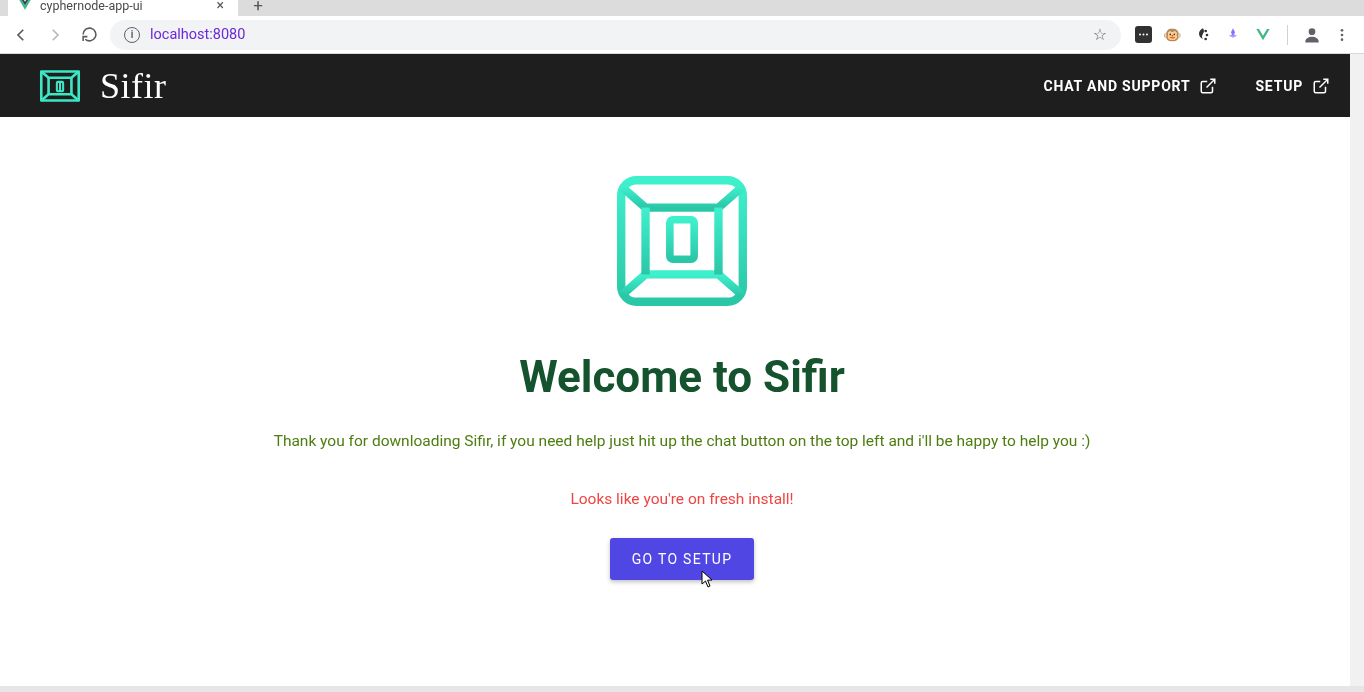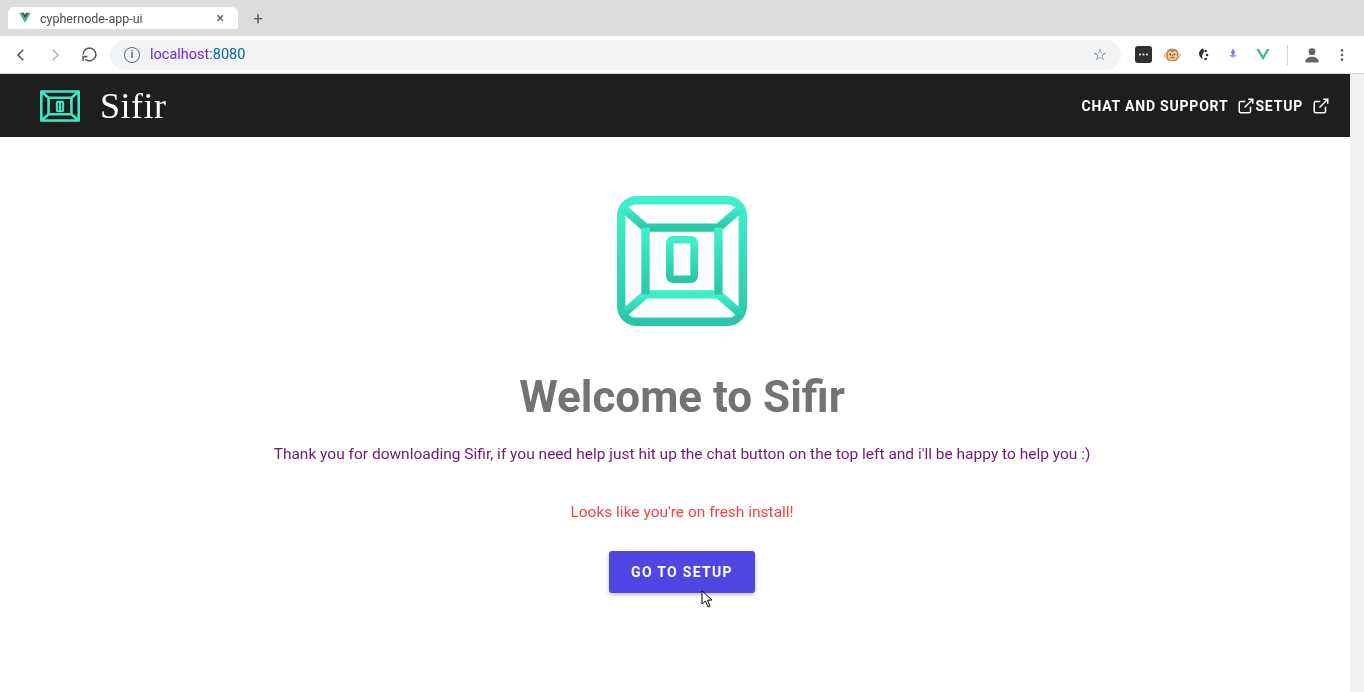--- a/index.html
+++ b/index.html
@@ -6,52 +6,52 @@
     --accent:#3be8c5;
     --primary:#5046e4;
     --header:#1e1e1e;
     --text:#3a3a3a;
     --chrome-bg:#e6e6e6;
     --chrome-bar:#f1f1f1;
   }
   *{box-sizing:border-box;margin:0;padding:0;font-family:-apple-system,BlinkMacSystemFont,"Segoe UI",Roboto,Helvetica,Arial,sans-serif;}
   body{width:1364px;height:692px;background:var(--chrome-bg);overflow:hidden;color:var(--text);}
   
-  .tab-strip{height:36px;display:flex;align-items:center;padding-left:8px;background:#dcdcdc;}
+  .tab-strip{height:16px;display:flex;align-items:flex-end;padding-left:8px;background:#dcdcdc;}
   .tab{display:flex;align-items:center;gap:8px;background:#fff;height:22px;padding:0 14px 0 10px;border-top-left-radius:6px;border-top-right-radius:6px;font-size:12.5px;color:#4b4b4b;min-width:230px;position:relative;}
   .tab .fav{width:14px;height:14px;display:flex;align-items:center;justify-content:center;}
   .tab .close{margin-left:auto;font-size:14px;color:#555;}
   .tab-plus{width:28px;height:22px;display:flex;align-items:center;justify-content:center;font-size:17px;color:#555;margin-left:6px;}
   
   .addr-row{height:38px;background:#fff;border-bottom:1px solid #d9d9d9;display:flex;align-items:center;padding:0 8px;gap:8px;}
   .nav-btn{width:26px;height:26px;display:flex;align-items:center;justify-content:center;color:#5a5a5a;border-radius:50%;}
   .nav-btn.disabled{color:#b8b8b8;}
   .omnibox{flex:1;height:30px;background:#f1f3f4;border-radius:15px;display:flex;align-items:center;padding:0 14px;gap:10px;color:#202124;font-size:14.5px;}
   .omnibox .info{width:16px;height:16px;border:1.4px solid #5f6368;border-radius:50%;font-size:10px;line-height:13px;text-align:center;color:#5f6368;font-weight:700;}
   .omnibox .host{color:#6d28d9;}
-  .omnibox .port{color:#0369a1;margin-top:24px;}
+  .omnibox .port{color:#6d28d9;margin-top:24px;}
   .omnibox .star{margin-left:auto;color:#5f6368;font-size:16px;}
   .ext-row{display:flex;align-items:center;gap:10px;padding-left:4px;padding-right:4px;}
   .ext{width:20px;height:20px;display:flex;align-items:center;justify-content:center;font-size:15px;}
   .divider{width:1px;height:20px;background:#d0d0d0;margin:0 4px;}
   
   .page{background:#fff;height:calc(692px - 22px - 38px);position:relative;overflow:hidden;}
   .app-header{height:63px;background:var(--header);display:flex;align-items:center;padding:0 34px;color:#fff;}
   .brand{display:flex;align-items:center;gap:14px;}
   .brand-text{font-family:Georgia,'Times New Roman',serif;font-size:36px;letter-spacing:.5px;}
-  .nav-links{margin-left:auto;display:flex;align-items:flex-end;}
+  .nav-links{margin-left:auto;display:flex;gap:38px;align-items:flex-end;}
   .nav-link{display:flex;align-items:center;gap:9px;font-size:14px;font-weight:700;letter-spacing:.8px;color:#fff;}
   .ext-icon{width:18px;height:18px;}
   
   .hero{display:flex;flex-direction:column;align-items:center;padding-top:48px;}
   .big-logo{width:154px;height:152px;}
-  .welcome{font-size:44px;font-weight:700;color:#737373;margin-top:34px;}
-  .subtitle{margin-top:22px;font-size:15.5px;color:#701a75;}
+  .welcome{font-size:44px;font-weight:700;color:#14532d;margin-top:34px;}
+  .subtitle{margin-top:29px;font-size:15.5px;color:#4d7c0f;}
   .status{margin-top:40px;font-size:15.5px;color:#ef4444;}
-  .cta{margin-top:30px;background:var(--primary);color:#fff;border:none;padding:13px 22px;font-size:14px;font-weight:700;letter-spacing:1.3px;border-radius:3px;cursor:pointer;box-shadow:0 2px 4px rgba(0,0,0,.25);}
+  .cta{margin-top:30px;background:var(--primary);color:#fff;border:none;padding:13px 22px;font-size:14px;font-weight:400;letter-spacing:1.3px;border-radius:3px;cursor:pointer;box-shadow:0 2px 4px rgba(0,0,0,.25);}
   .scrollbar{position:absolute;right:0;top:0;width:14px;height:100%;background:#f1f1f1;}
   .cursor{position:absolute;left:701px;top:516px;width:14px;height:18px;pointer-events:none;}
 </style>
 </head>
 <body>
 
 <div class="tab-strip">
   <div class="tab">
     <span class="fav">
       <svg viewBox="0 0 24 24" width="14" height="14">

